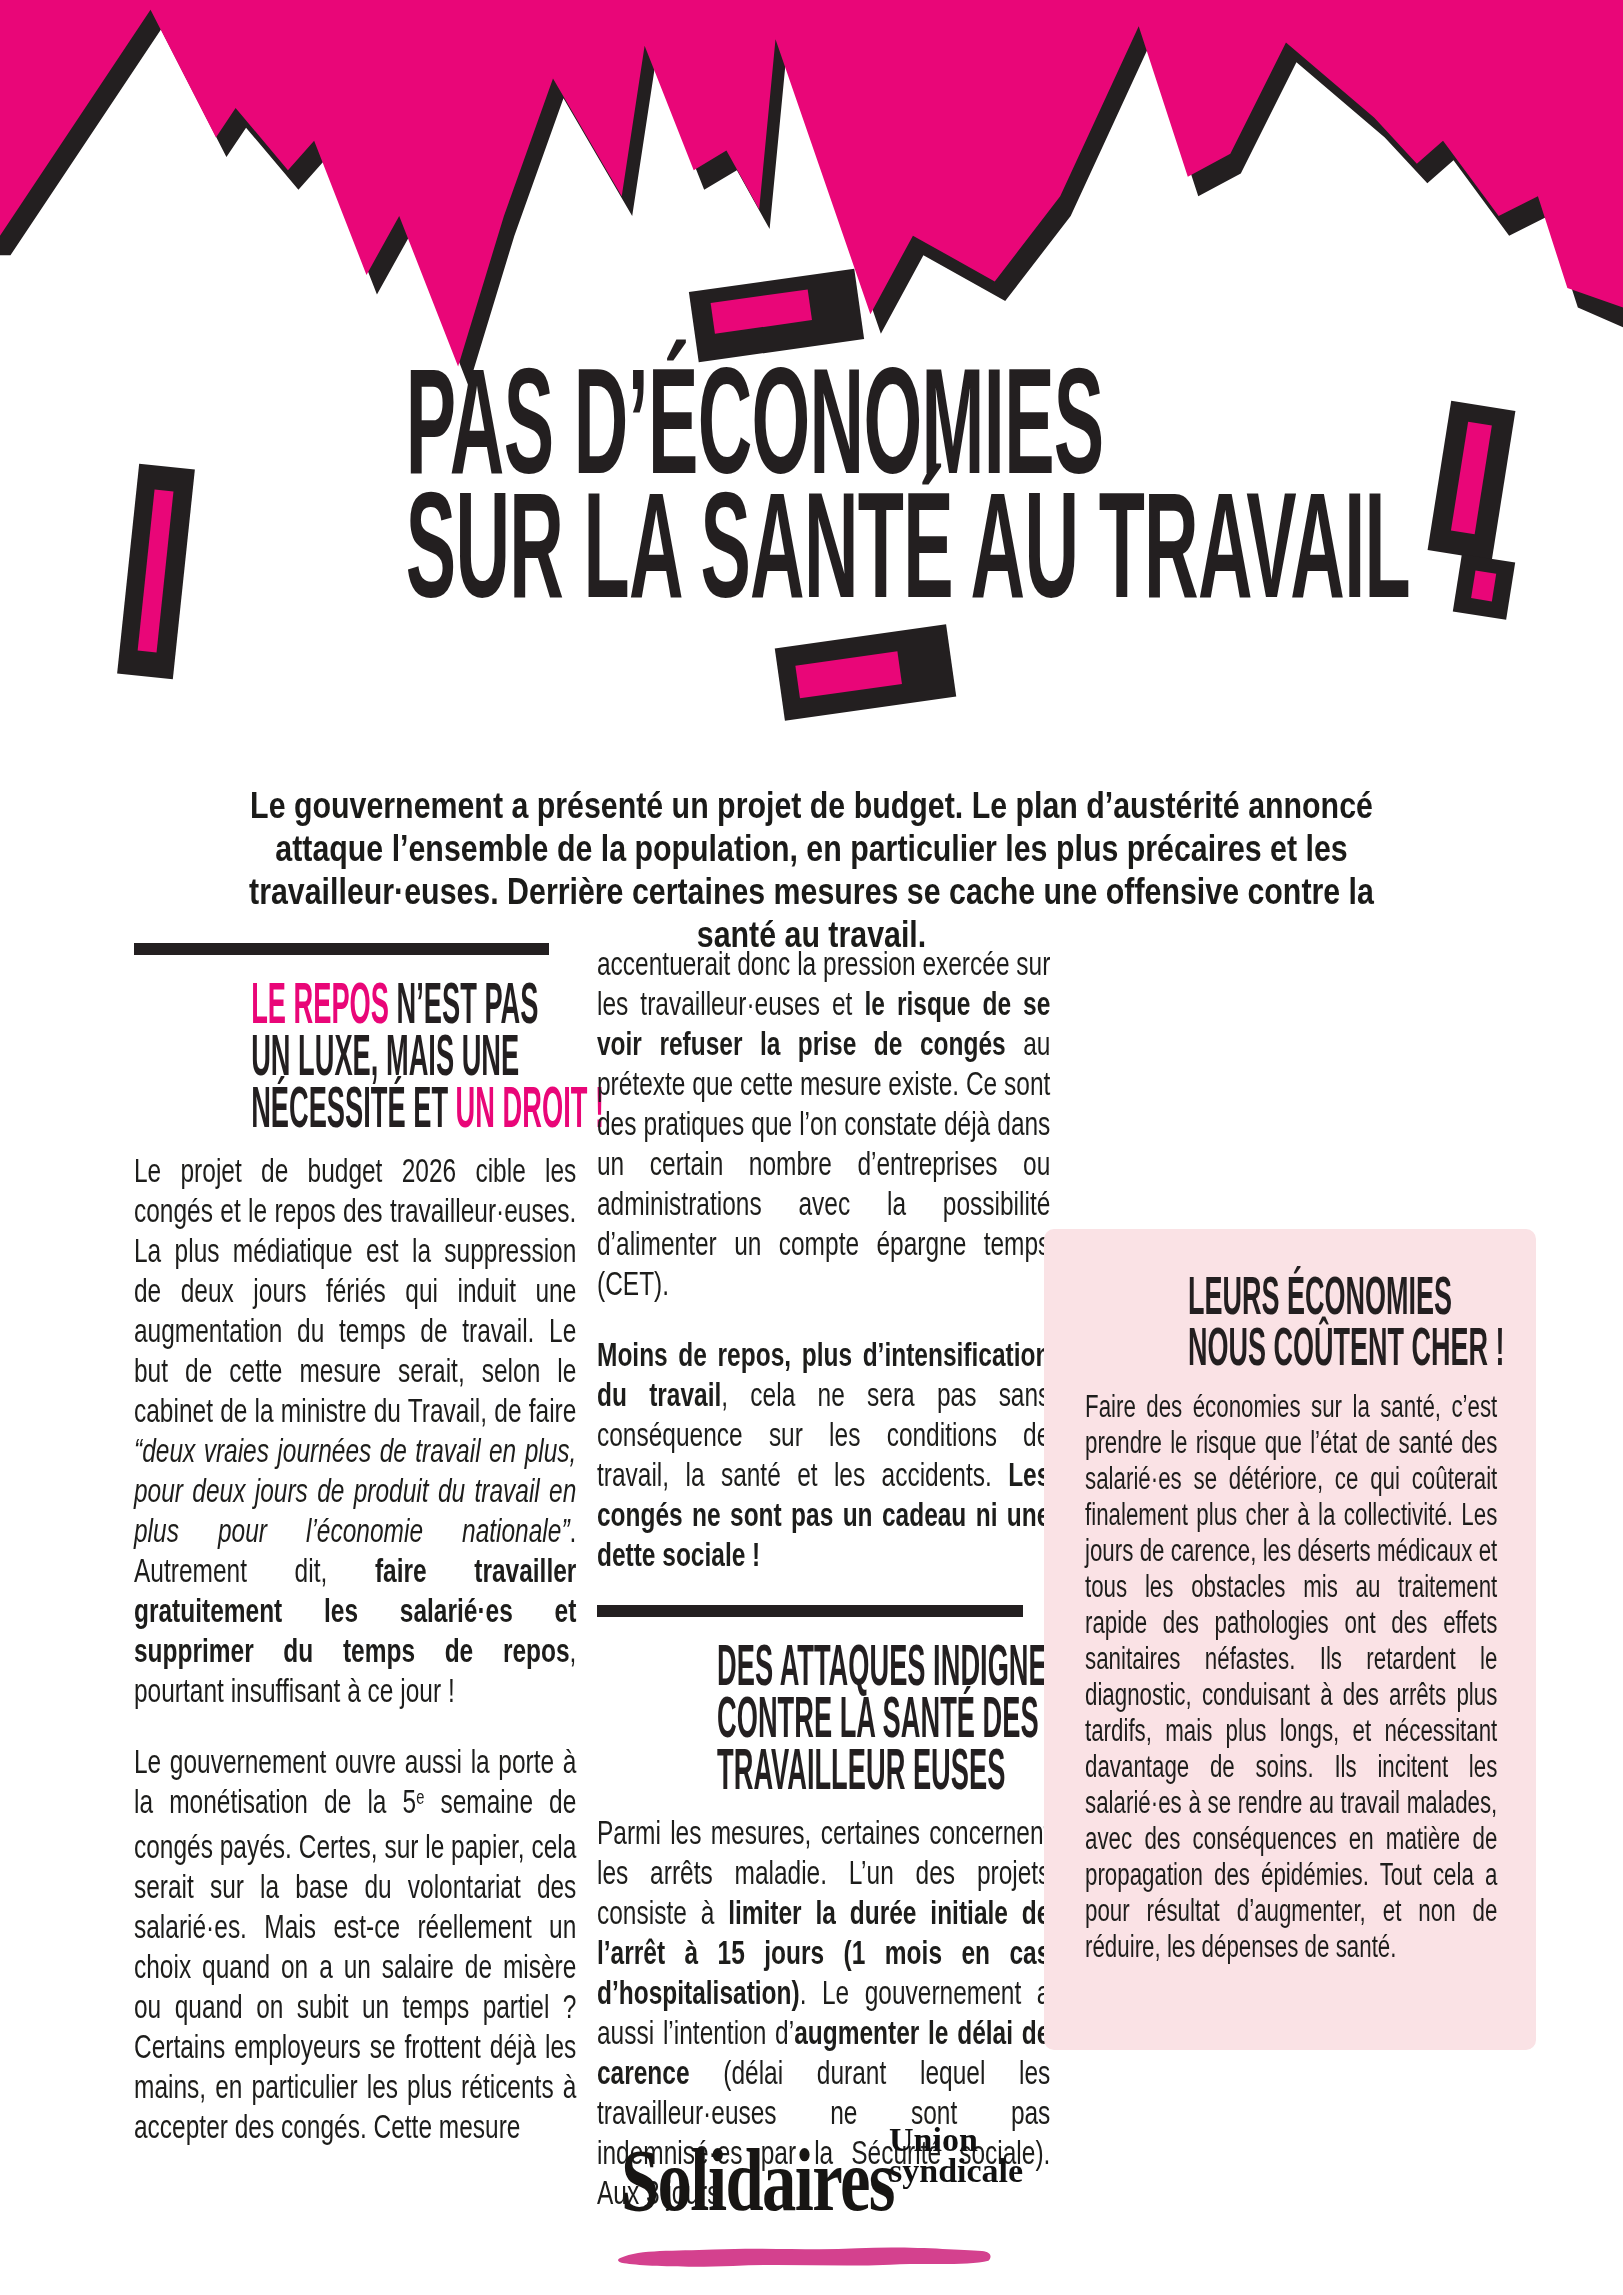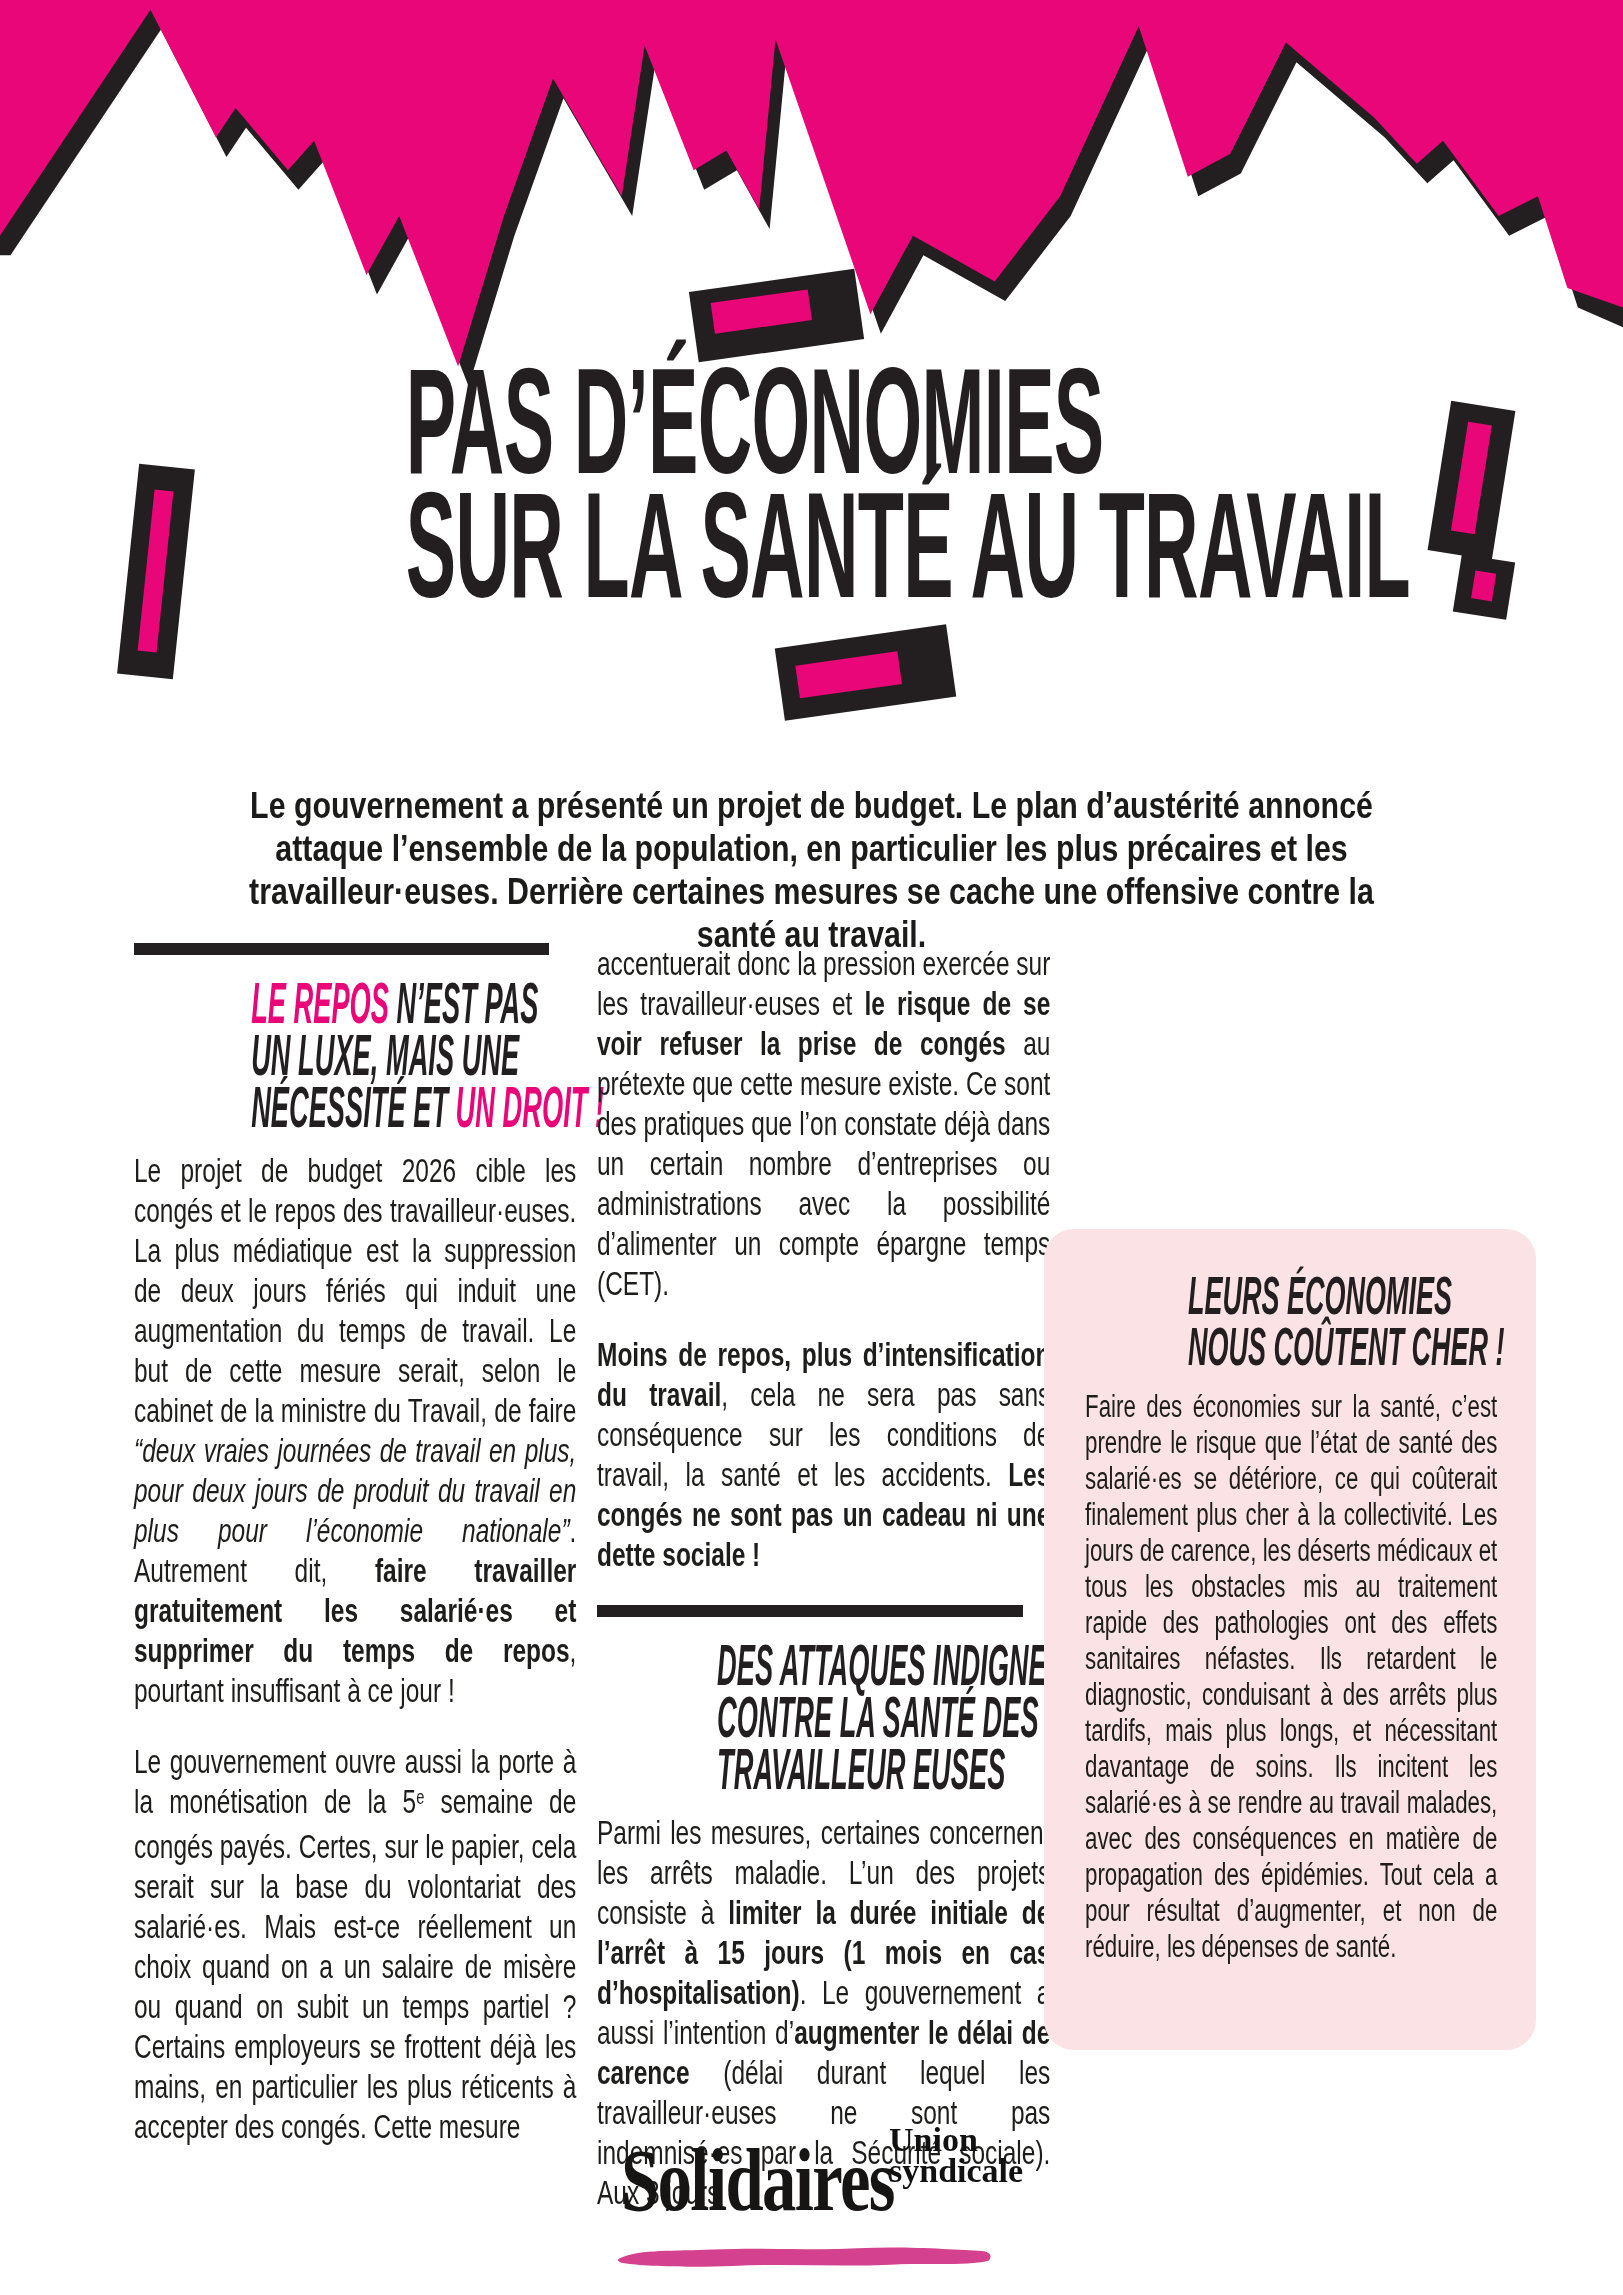--- a/index.html
+++ b/index.html
@@ -40,37 +40,37 @@
     font-weight:700;font-size:37px;line-height:43px;color:#1b1b19;
     transform:scaleX(.82);transform-origin:50% 0;
   }
   
   .col{position:absolute;top:943px;}
   .col1{left:134px;width:442px;}
   .col2{left:597px;width:453px;}
   .col3{left:1062px;width:453px;}
   .rule{height:11.8px;background:#231f20;width:94%;margin:0 0 22px 0;}
   .col2 .rule{margin:27.5px 0 22px 0;}
-  .sec-head{text-align:left;margin-bottom:17px;font-style:italic;}
+  .sec-head{text-align:left;margin-bottom:17px;}
   .sec-head .hl{
     font-weight:700;font-size:58px;line-height:52px;white-space:nowrap;color:#231f20;
     transform:scaleX(.47);transform-origin:50% 50%;
   }
   .pk{color:var(--pink);}
   .squeeze{width:139%;transform:scaleX(.72);transform-origin:0 0;}
   .body-p{
     font-size:34px;line-height:40px;text-align:justify;margin:0 0 31px 0;color:#1d1d1b;
   }
   .seg-b{font-weight:700;}
   .seg-i{font-style:italic;}
   .seg-sup{font-size:60%;position:relative;top:-0.45em;}
   
   .infobox{
     position:absolute;left:1044px;top:1229px;width:492px;height:821px;
-    background:var(--boxpink);border-radius:30px;box-sizing:border-box;
+    background:var(--boxpink);border-radius:10px;box-sizing:border-box;
     padding:41px 39px 0 41px;
   }
   .infobox .sec-head .hl{font-size:54px;line-height:51px;transform:scaleX(.5);}
   .infobox .body-p{font-size:31px;line-height:36px;margin:0;}
   
   .logo{position:absolute;left:0;top:2119px;width:1623px;height:157px;
         font-family:"Liberation Serif","DejaVu Serif",serif;}
   .logo-org{position:absolute;left:889px;top:5.2px;font-weight:700;font-size:34px;line-height:31px;color:#111;}
   .logo-name{
     position:absolute;left:621px;top:18.3px;font-weight:700;font-size:88px;line-height:88px;

